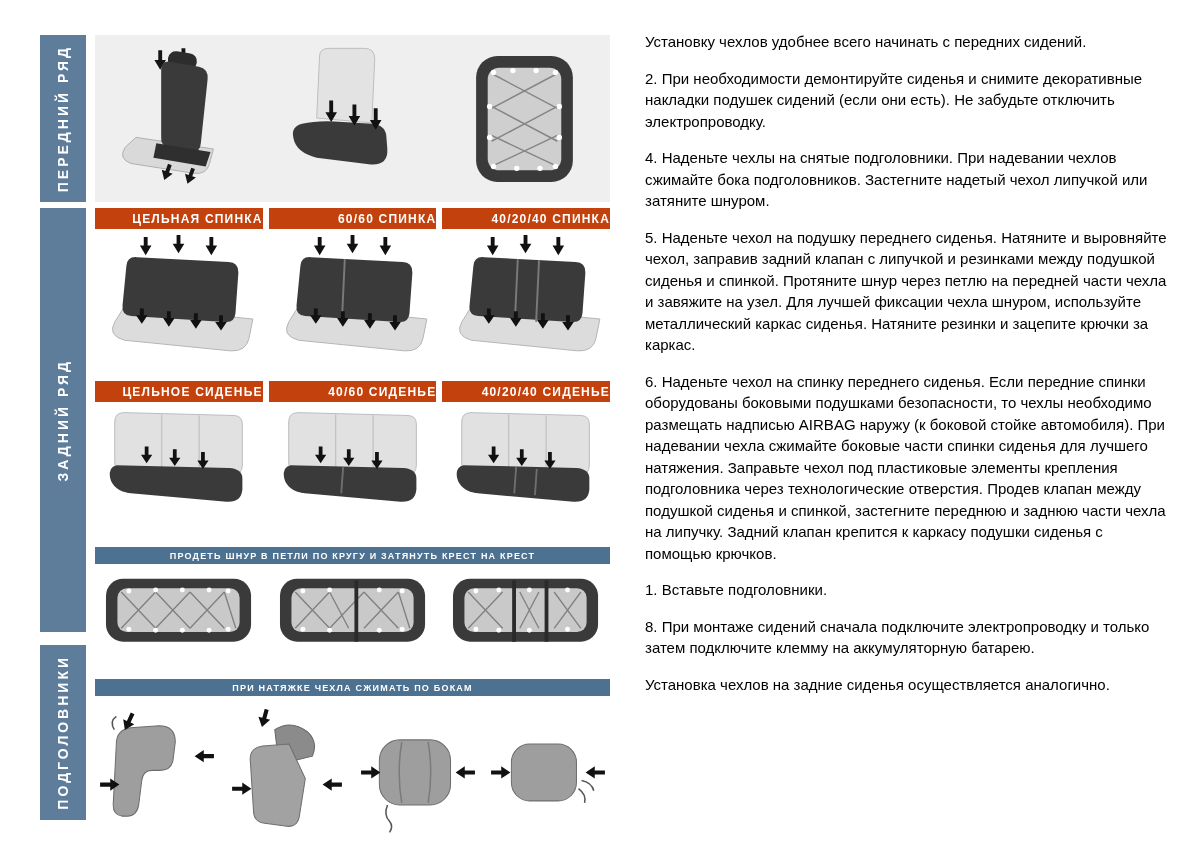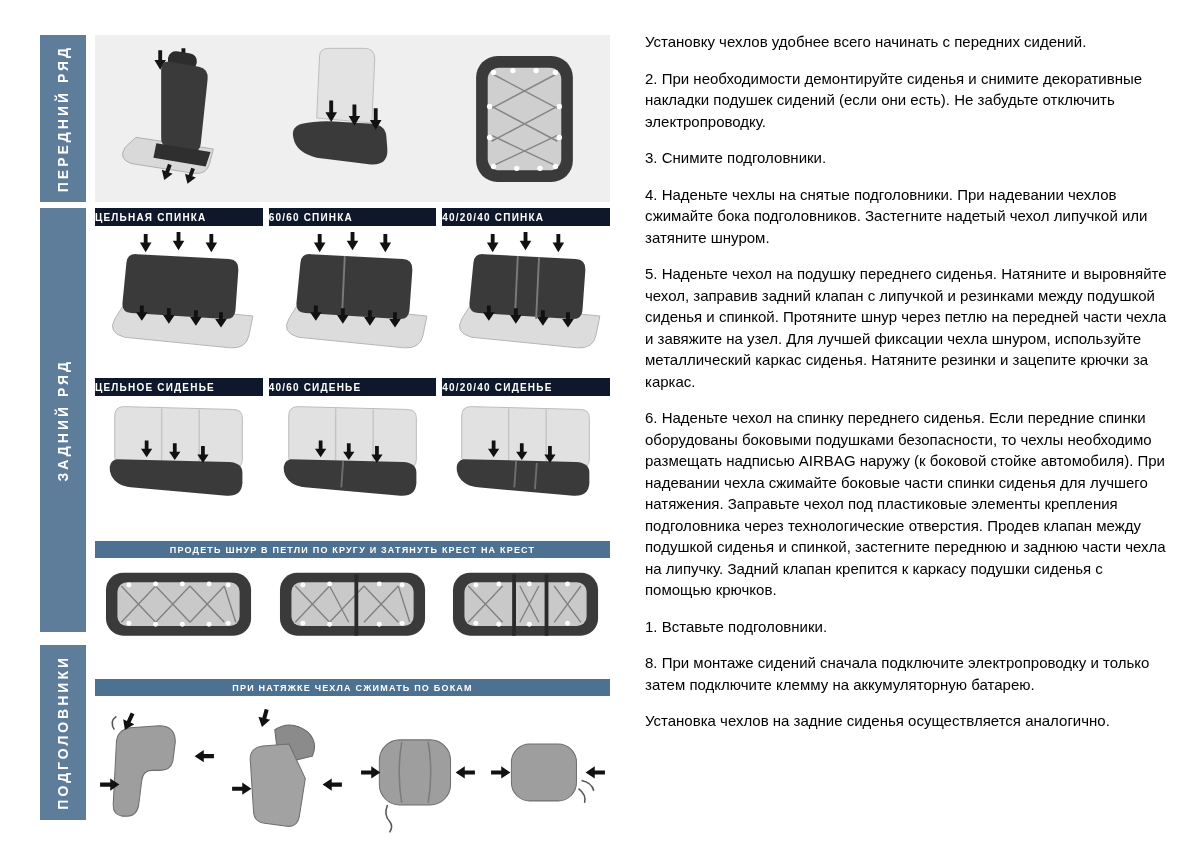--- a/index.html
+++ b/index.html
@@ -18,22 +18,22 @@
   .rail-text{writing-mode:vertical-rl;transform:rotate(180deg);color:#ffffff;
              font-size:14px;font-weight:bold;letter-spacing:3px;white-space:nowrap;}
 
   
   .panel-front{position:absolute;left:95px;top:35px;width:515px;height:167px;background:#efefef;
                display:flex;align-items:center;justify-content:space-around;}
   .rear-grid{position:absolute;left:95px;top:208px;width:515px;}
   .head-grid{position:absolute;left:95px;top:679px;width:515px;}
 
   .label-row{display:flex;gap:6px;}
-  .mini-bar{flex:1;background:#0f172a;color:#ffffff;text-align:left;
-            font-size:10px;font-weight:bold;letter-spacing:1.2px;padding:3.5px 0;}
+  .mini-bar{flex:1;background:#c2410c;color:#ffffff;text-align:right;
+            font-size:12px;font-weight:bold;letter-spacing:1.2px;padding:3.5px 0;}
   .banner{background:#4d7190;color:#ffffff;text-align:center;
           font-size:9px;font-weight:bold;letter-spacing:1.2px;padding:3.5px 0;}
   .illus-row{display:flex;gap:6px;align-items:center;justify-content:space-between;margin:3px 0;}
   .cell{flex:1;display:flex;align-items:center;justify-content:center;}
 
   
   .instructions{position:absolute;left:645px;top:31px;width:524px;color:#000000;
                 font-size:15px;line-height:21.5px;}
   .para{margin:0 0 15px 0;}
 
@@ -323,21 +323,20 @@
             <path d="M-2 0h4v10h4l-6 9-6-9h4z" transform="translate(116,62) rotate(90)"></path>
           </g>
         </svg>
       </div>
     </div>
   </div>
 
   <div class="instructions">
     <p class="para">Установку чехлов удобнее всего начинать с передних сидений.</p>
     <p class="para">2. При необходимости демонтируйте сиденья и снимите декоративные накладки подушек сидений (если они есть). Не забудьте отключить электропроводку.</p>
-    <p class="para">3. Снимите подголовники.</p>
     <p class="para">4. Наденьте чехлы на снятые подголовники. При надевании чехлов сжимайте бока подголовников. Застегните надетый чехол липучкой или затяните шнуром.</p>
     <p class="para">5. Наденьте чехол на подушку переднего сиденья. Натяните и выровняйте чехол, заправив задний клапан с липучкой и резинками между подушкой сиденья и спинкой. Протяните шнур через петлю на передней части чехла и завяжите на узел. Для лучшей фиксации чехла шнуром, используйте металлический каркас сиденья. Натяните резинки и зацепите крючки за каркас.</p>
     <p class="para">6. Наденьте чехол на спинку переднего сиденья. Если передние спинки оборудованы боковыми подушками безопасности, то чехлы необходимо размещать надписью AIRBAG наружу (к боковой стойке автомобиля). При надевании чехла сжимайте боковые части спинки сиденья для лучшего натяжения. Заправьте чехол под пластиковые элементы крепления подголовника через технологические отверстия. Продев клапан между подушкой сиденья и спинкой, застегните переднюю и заднюю части чехла на липучку. Задний клапан крепится к каркасу подушки сиденья с помощью крючков.</p>
     <p class="para">1. Вставьте подголовники.</p>
     <p class="para">8. При монтаже сидений сначала подключите электропроводку и только затем подключите клемму на аккумуляторную батарею.</p>
     <p class="para">Установка чехлов на задние сиденья осуществляется аналогично.</p>
   </div>
 
 </div>
 

